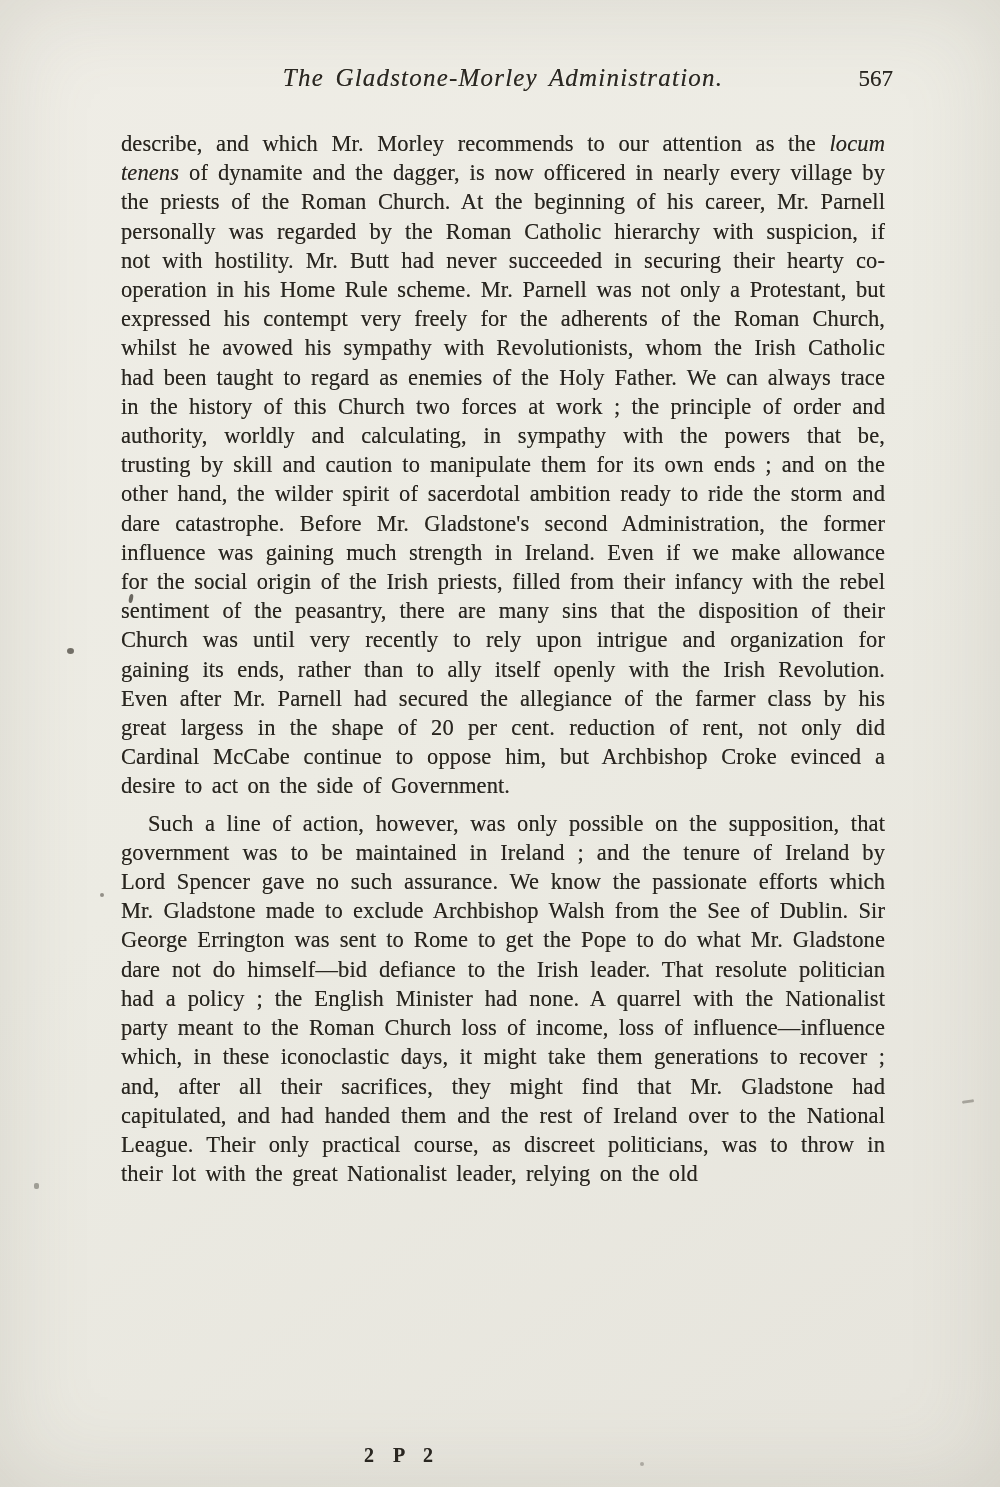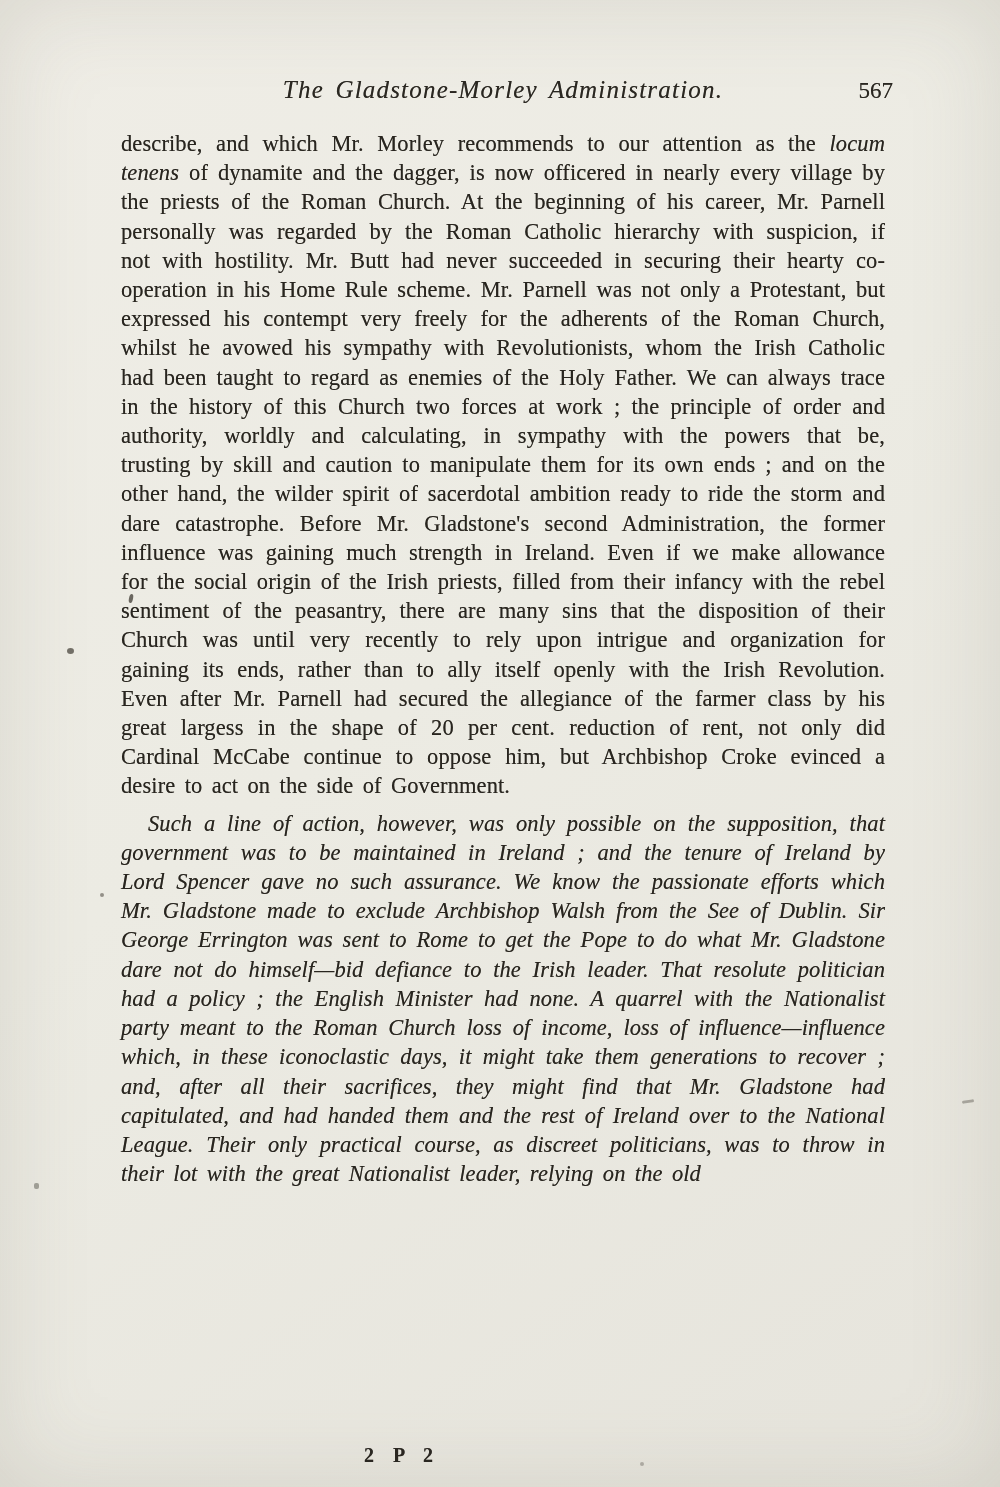--- a/index.html
+++ b/index.html
@@ -13,21 +13,21 @@
       height: 1487px;
       margin: 0 auto;
       background: linear-gradient(145deg, #efede6 0%, #ecebe3 45%, #e6e4dc 100%);
       box-shadow: inset 0 0 90px rgba(120,115,100,0.18);
       color: #26231e;
       font-family: "Liberation Serif", "DejaVu Serif", serif;
       overflow: hidden;
     }
     .running-head {
       position: absolute;
-      top: 76px;
+      top: 64px;
       left: 113px;
       width: 780px;
       display: flex;
       align-items: baseline;
     }
     .head-spacer { width: 74px; flex: 0 0 auto; }
     .head-title {
       flex: 1 1 auto;
       text-align: center;
       font-style: italic;
@@ -53,21 +53,21 @@
       font-size: 22.5px;
       line-height: 29.2px;
       text-align: justify;
       text-justify: inter-word;
       word-spacing: 0.16em;
       letter-spacing: 0.1px;
       color: #28251f;
       text-shadow: 0 0 0.55px rgba(40,36,30,0.55);
     }
     .body-text p { margin: 8px; }
-    .body-text p.indent { text-indent: 27px; font-style: italic; }
+    .body-text p.indent { text-indent: 27px; }
     .ital { font-style: italic; }
     .footer-sig {
       position: absolute;
       left: 0;
       width: 804px;
       bottom: 20px;
       text-align: center;
       font-size: 20px;
       font-weight: bold;
       letter-spacing: 7px;

